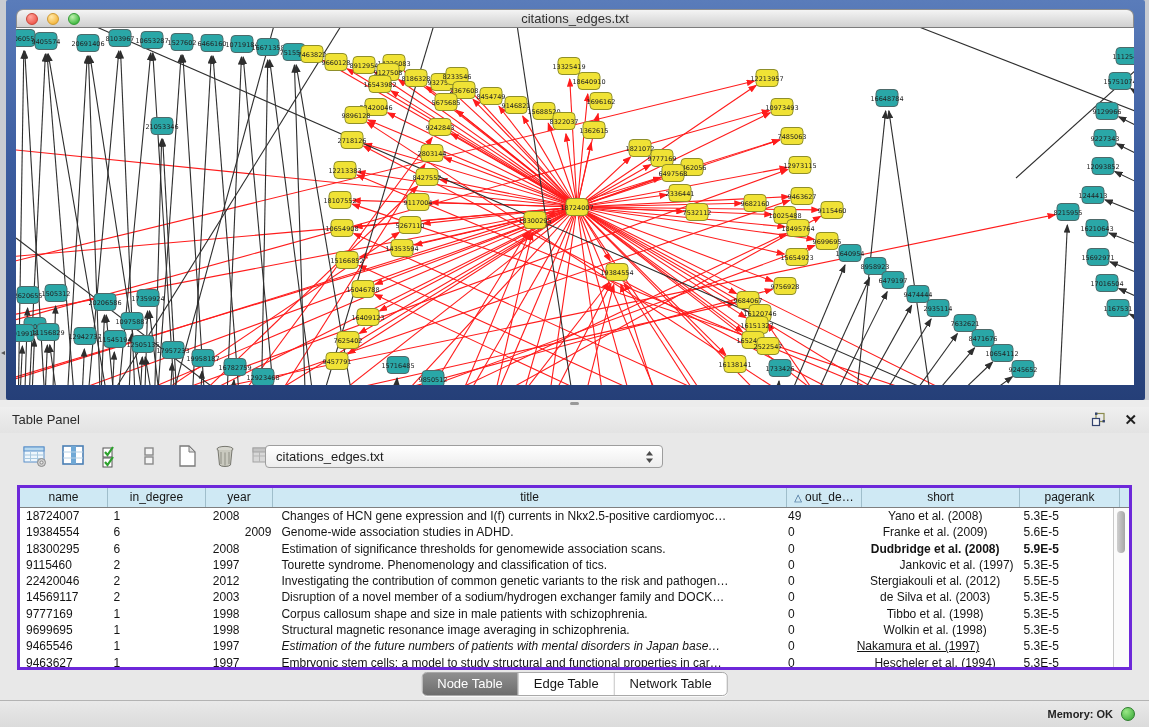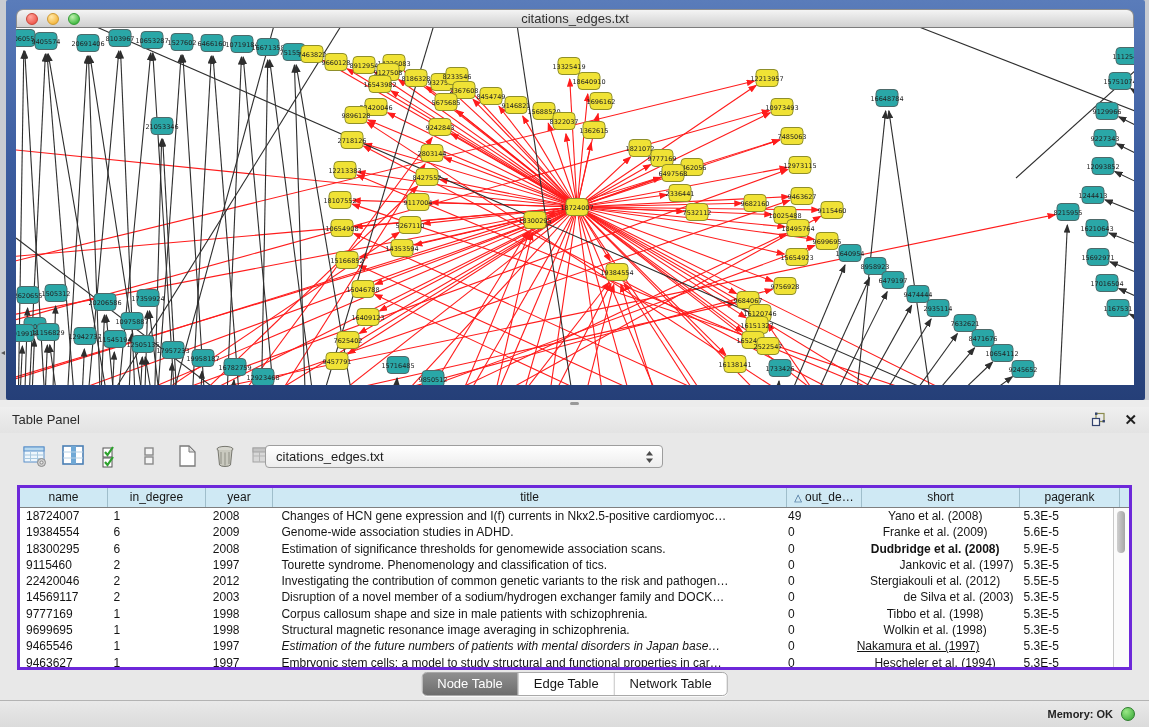--- a/index.html
+++ b/index.html
@@ -850,34 +850,34 @@
             <div class="td" style="width: 98px; text-align: left; padding-left: 6px;">1</div>
             <div class="td" style="width: 67px; text-align: left; padding-left: 8px;">2008</div>
             <div class="td" style="width: 514px; text-align: left; padding-left: 10px;">Changes of HCN gene expression and I(f) currents in Nkx2.5-positive cardiomyoc…</div>
             <div class="td" style="width: 75px; text-align: left; padding-left: 6px;">49</div>
             <div class="td" style="width: 158px; text-align: center; padding-left: 0px;">Yano et al. (2008)</div>
             <div class="td" style="width: 100px; text-align: left; padding-left: 10px;">5.3E-5</div>
           </div>
           <div class="trow">
             <div class="td" style="width: 88px; text-align: left; padding-left: 6px;">19384554</div>
             <div class="td" style="width: 98px; text-align: left; padding-left: 6px;">6</div>
-            <div class="td" style="width: 67px; text-align: left; padding-left: 8px;">2009</div>
+            <div class="td" style="width: 67px; text-align: right; padding-left: 8px;">2009</div>
             <div class="td" style="width: 514px; text-align: left; padding-left: 10px;">Genome-wide association studies in ADHD.</div>
             <div class="td" style="width: 75px; text-align: left; padding-left: 6px;">0</div>
             <div class="td" style="width: 158px; text-align: center; padding-left: 0px;">Franke et al. (2009)</div>
             <div class="td" style="width: 100px; text-align: left; padding-left: 10px;">5.6E-5</div>
           </div>
           <div class="trow">
             <div class="td" style="width: 88px; text-align: left; padding-left: 6px;">18300295</div>
             <div class="td" style="width: 98px; text-align: left; padding-left: 6px;">6</div>
             <div class="td" style="width: 67px; text-align: left; padding-left: 8px;">2008</div>
             <div class="td" style="width: 514px; text-align: left; padding-left: 10px;">Estimation of significance thresholds for genomewide association scans.</div>
             <div class="td" style="width: 75px; text-align: left; padding-left: 6px;">0</div>
             <div class="td" style="width: 158px; text-align: center; padding-left: 0px; font-weight: bold;">Dudbridge et al. (2008)</div>
-            <div class="td" style="width: 100px; text-align: left; padding-left: 10px;">5.9E-5</div>
+            <div class="td" style="width: 100px; text-align: left; padding-left: 10px; font-weight: bold;">5.9E-5</div>
           </div>
           <div class="trow">
             <div class="td" style="width: 88px; text-align: left; padding-left: 6px;">9115460</div>
             <div class="td" style="width: 98px; text-align: left; padding-left: 6px;">2</div>
             <div class="td" style="width: 67px; text-align: left; padding-left: 8px;">1997</div>
             <div class="td" style="width: 514px; text-align: left; padding-left: 10px;">Tourette syndrome. Phenomenology and classification of tics.</div>
             <div class="td" style="width: 75px; text-align: left; padding-left: 6px;">0</div>
             <div class="td" style="width: 158px; text-align: right; padding-left: 0px;">Jankovic et al. (1997)</div>
             <div class="td" style="width: 100px; text-align: left; padding-left: 10px;">5.3E-5</div>
           </div>
@@ -889,21 +889,21 @@
             <div class="td" style="width: 75px; text-align: left; padding-left: 6px;">0</div>
             <div class="td" style="width: 158px; text-align: center; padding-left: 0px;">Stergiakouli et al. (2012)</div>
             <div class="td" style="width: 100px; text-align: left; padding-left: 10px;">5.5E-5</div>
           </div>
           <div class="trow">
             <div class="td" style="width: 88px; text-align: left; padding-left: 6px;">14569117</div>
             <div class="td" style="width: 98px; text-align: left; padding-left: 6px;">2</div>
             <div class="td" style="width: 67px; text-align: left; padding-left: 8px;">2003</div>
             <div class="td" style="width: 514px; text-align: left; padding-left: 10px;">Disruption of a novel member of a sodium/hydrogen exchanger family and DOCK…</div>
             <div class="td" style="width: 75px; text-align: left; padding-left: 6px;">0</div>
-            <div class="td" style="width: 158px; text-align: right; padding-left: 0px;">de Silva et al. (2003)</div>
+            <div class="td" style="width: 158px; text-align: center; padding-left: 0px;">de Silva et al. (2003)</div>
             <div class="td" style="width: 100px; text-align: left; padding-left: 10px;">5.3E-5</div>
           </div>
           <div class="trow">
             <div class="td" style="width: 88px; text-align: left; padding-left: 6px;">9777169</div>
             <div class="td" style="width: 98px; text-align: left; padding-left: 6px;">1</div>
             <div class="td" style="width: 67px; text-align: left; padding-left: 8px;">1998</div>
             <div class="td" style="width: 514px; text-align: left; padding-left: 10px;">Corpus callosum shape and size in male patients with schizophrenia.</div>
             <div class="td" style="width: 75px; text-align: left; padding-left: 6px;">0</div>
             <div class="td" style="width: 158px; text-align: center; padding-left: 0px;">Tibbo et al. (1998)</div>
             <div class="td" style="width: 100px; text-align: left; padding-left: 10px;">5.3E-5</div>

